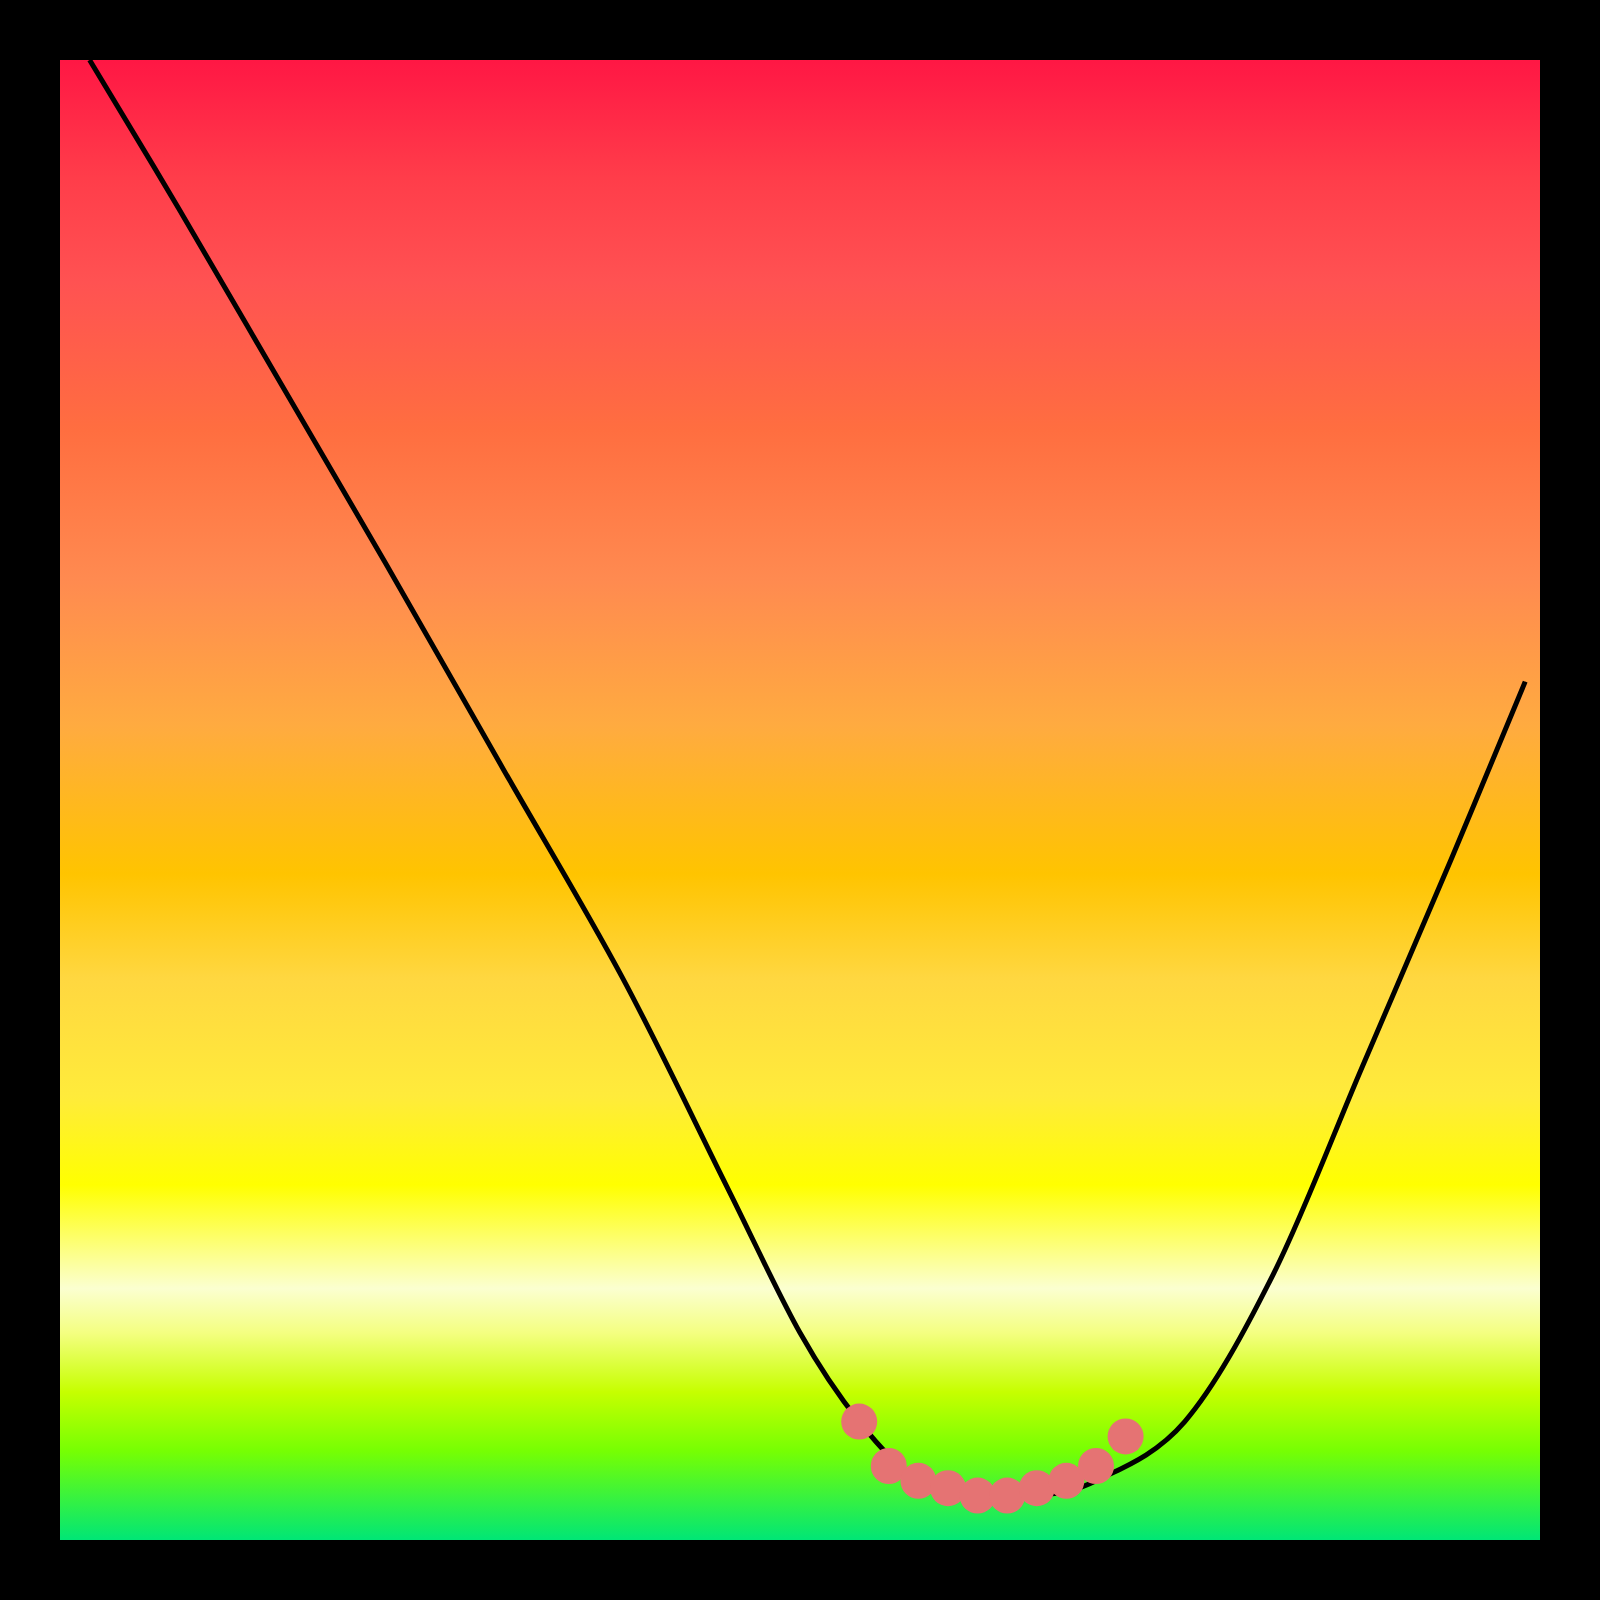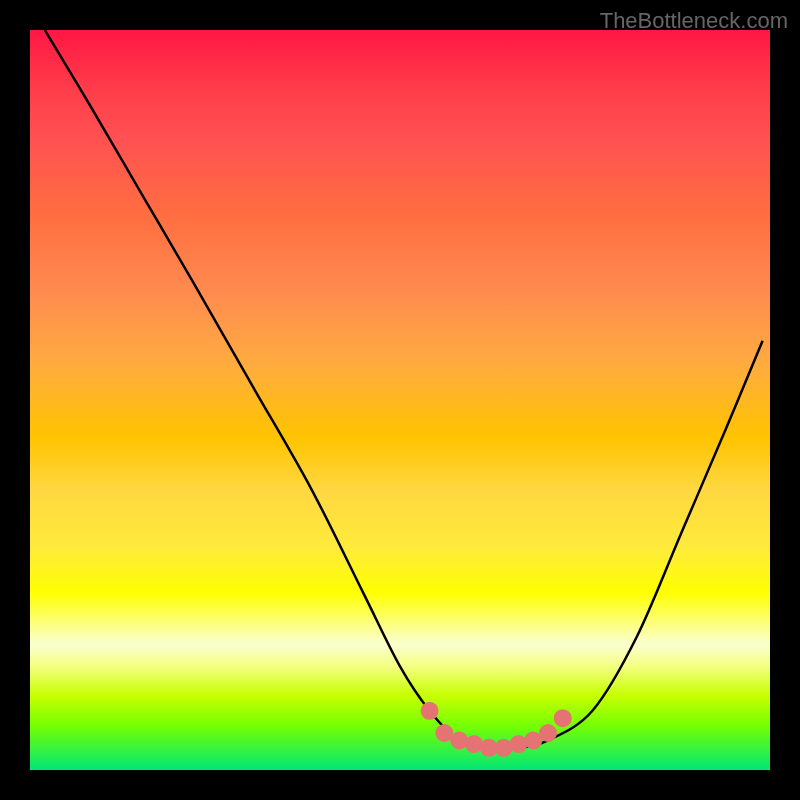--- a/index.html
+++ b/index.html
@@ -70,14 +70,13 @@
         <circle cx="444" cy="714.1" r="9" fill="#e57373"></circle>
         <circle cx="458.8" cy="717.8" r="9" fill="#e57373"></circle>
         <circle cx="473.6" cy="717.8" r="9" fill="#e57373"></circle>
         <circle cx="488.40000000000003" cy="714.1" r="9" fill="#e57373"></circle>
         <circle cx="503.20000000000005" cy="710.4" r="9" fill="#e57373"></circle>
         <circle cx="518" cy="703" r="9" fill="#e57373"></circle>
         <circle cx="532.8" cy="688.2" r="9" fill="#e57373"></circle>
       </g>
   </svg>
 
-  <div class="watermark">TheBottleneck.com</div>
 </div>
 
 </body></html>

